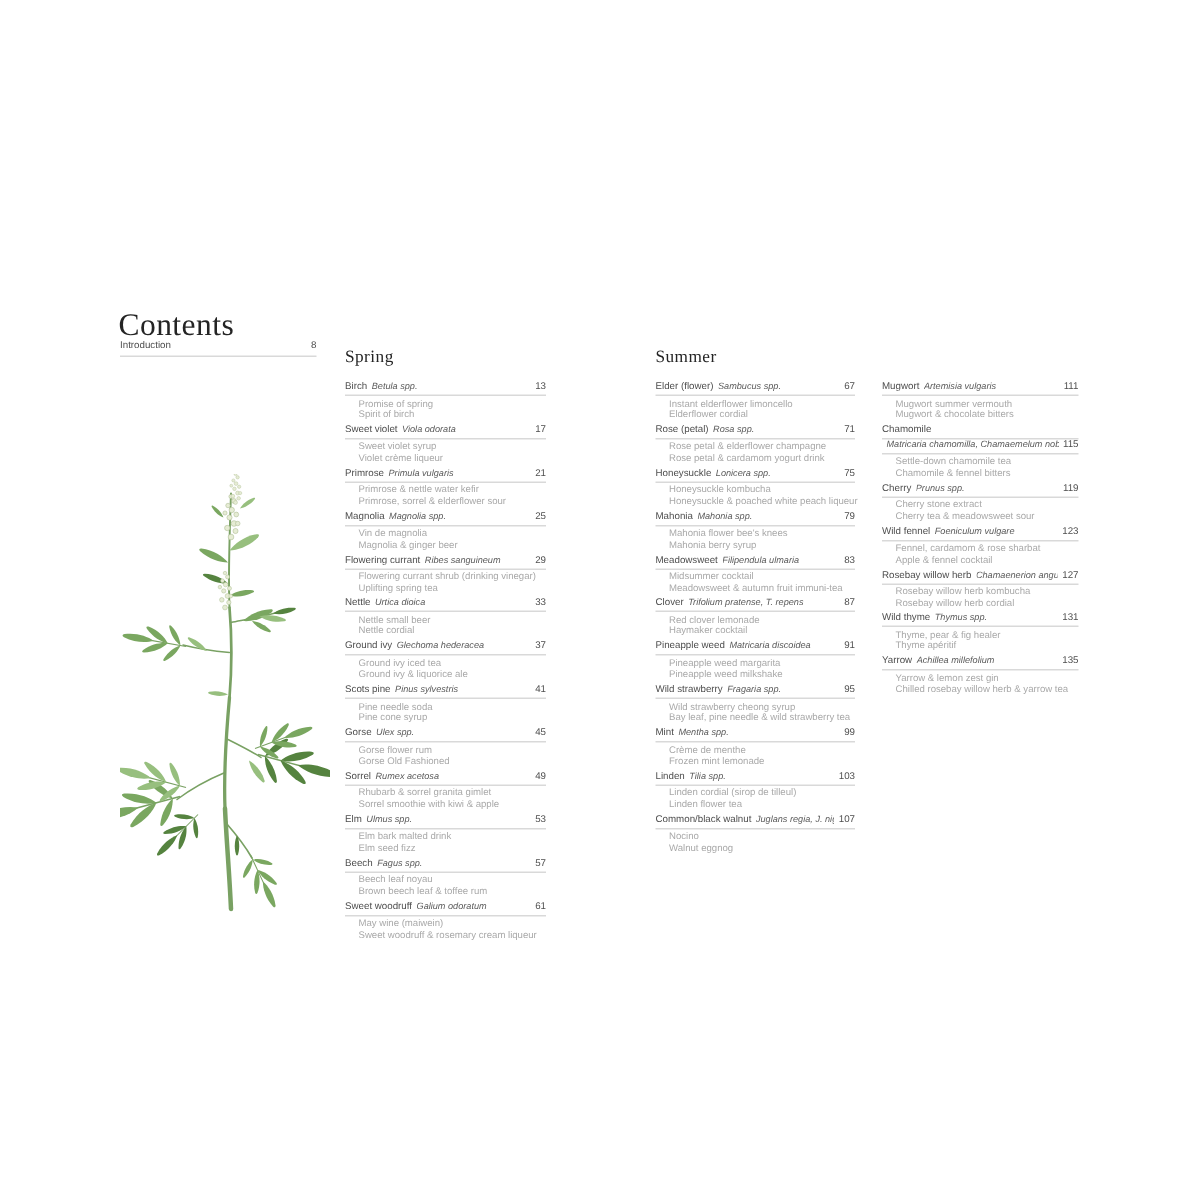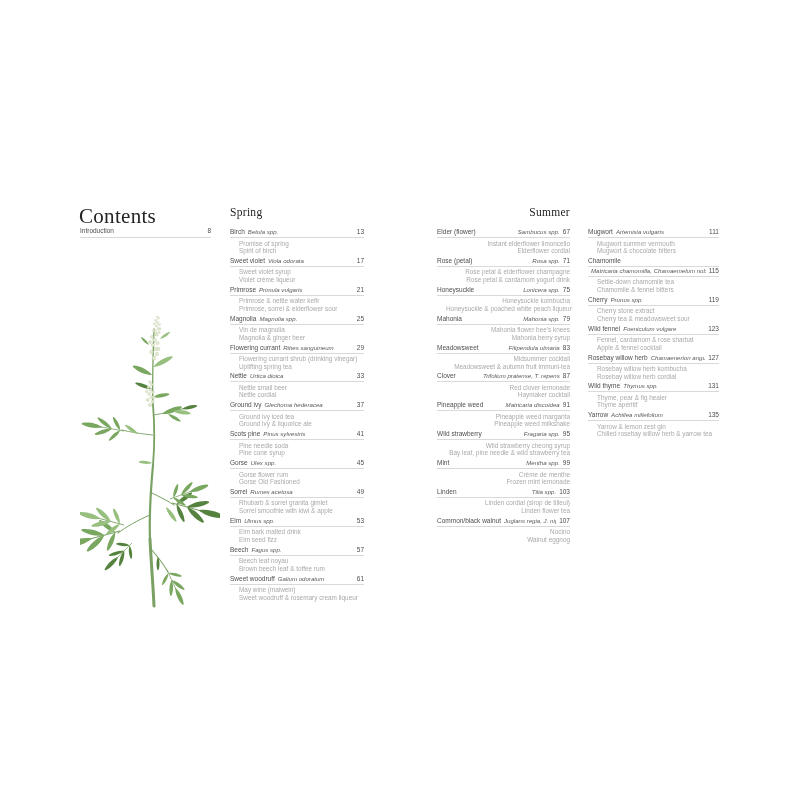--- a/index.html
+++ b/index.html
@@ -13,23 +13,23 @@
     font-family:"Liberation Serif",serif;font-weight:400;
     font-size:21px;letter-spacing:.3px;color:var(--heading,#1d1d1d);
   }
   .intro-row{
     position:absolute;left:80px;top:227px;width:131px;
     display:flex;align-items:baseline;
     font-size:6.5px;line-height:8px;color:var(--text-primary,#6d6d6d);
     border-bottom:1px solid var(--rule,#cccccc);padding-bottom:2px;
   }
   .intro-row .pg{margin-left:auto;padding-left:4px;}
-  .toc-col{position:absolute;}
+  .toc-col{position:absolute;margin-top:26px;}
   #col-spring{left:230px;top:206px;width:134px;}
-  #col-summer{left:437px;top:206px;width:133px;text-align:right;}
+  #col-summer{left:437px;top:206px;width:133px;}
   #col-three{left:588px;top:228px;width:131px;}
   .toc-col h2{
     margin:0 0 9px 0;height:13px;
     font-family:"Liberation Serif",serif;font-weight:400;
     font-size:11.5px;letter-spacing:.3px;color:var(--heading,#333333);
   }
   .entry{margin-bottom:2.2px;}
   .entry-line{
     display:flex;align-items:baseline;
     font-size:6.5px;line-height:8px;color:var(--text-primary,#4e4e4e);

